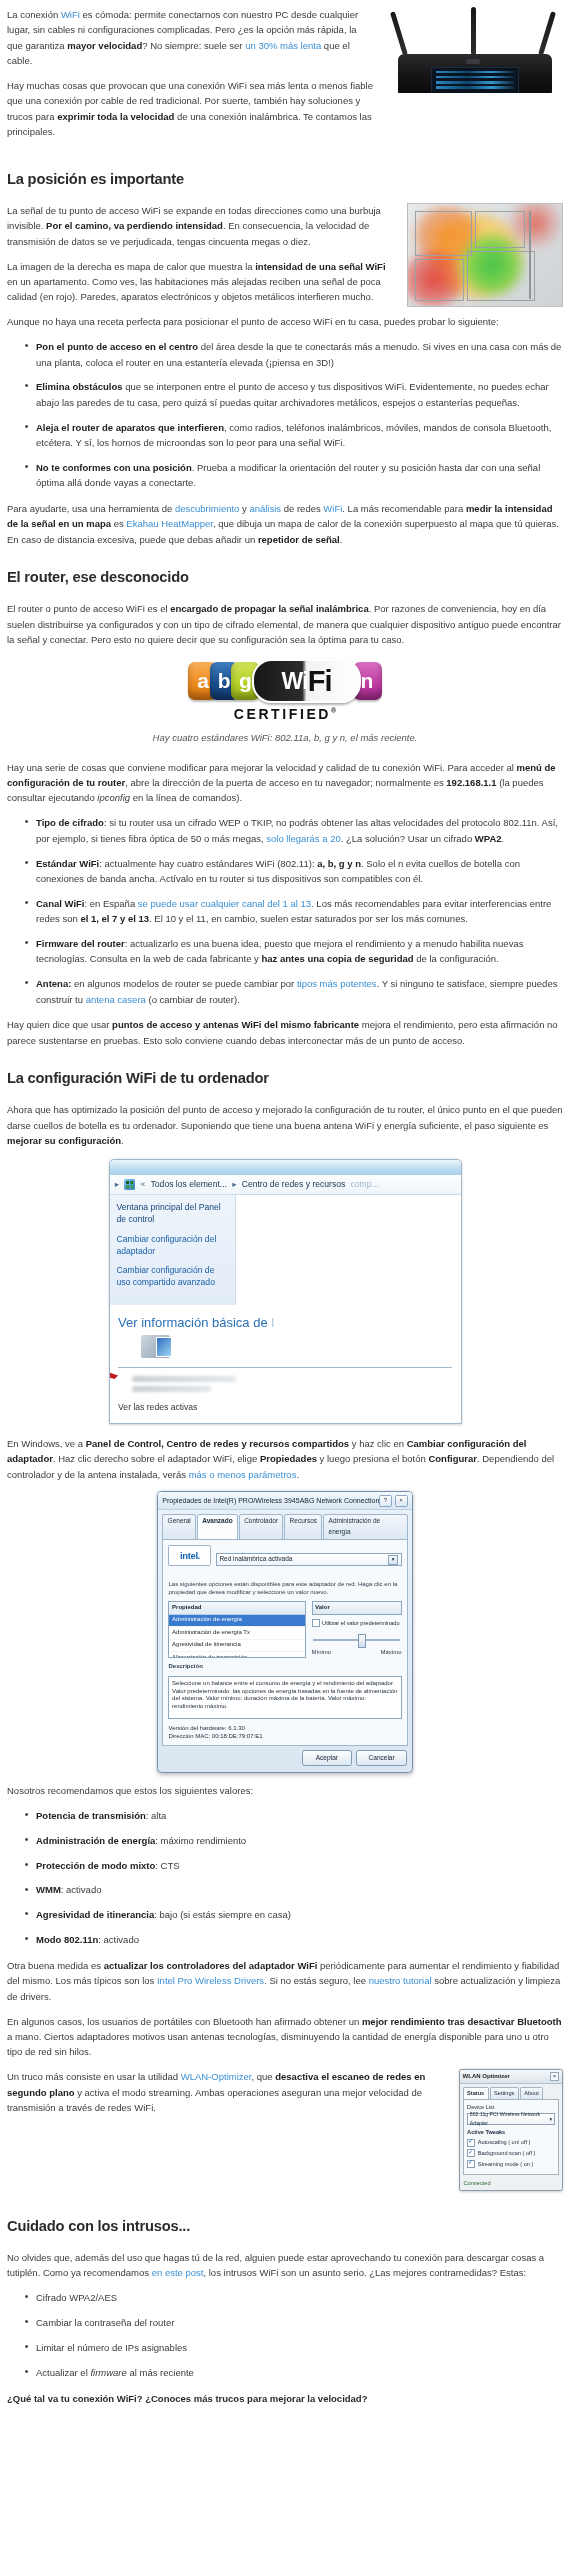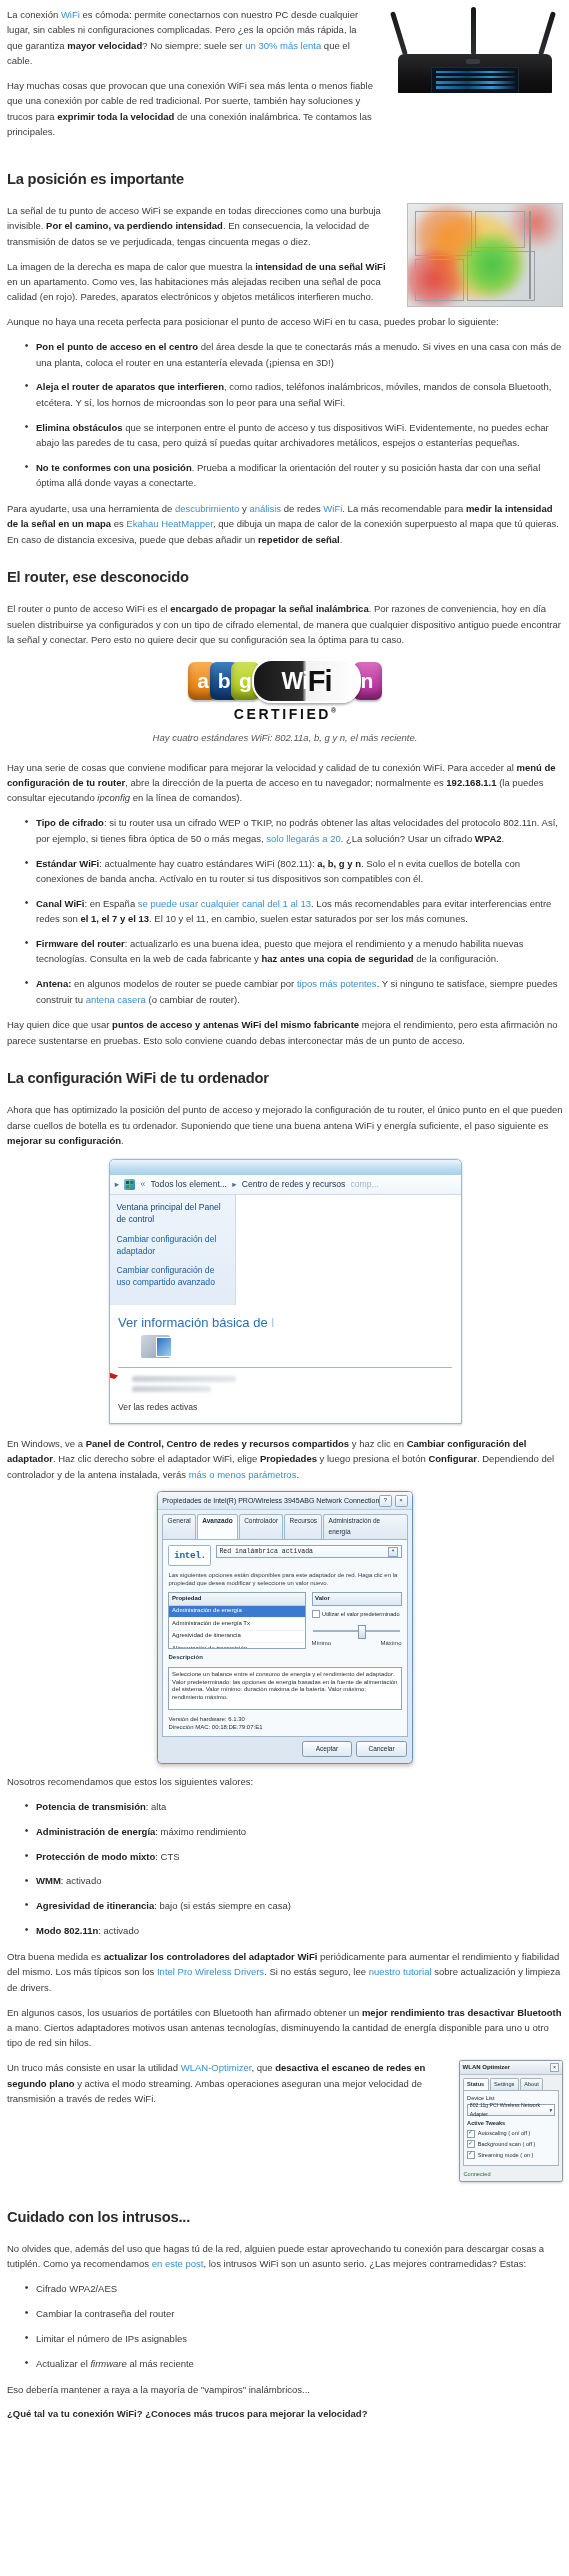--- a/index.html
+++ b/index.html
@@ -143,21 +143,21 @@
   .dlg-title{font-size:7px;color:#11212f;white-space:nowrap;overflow:hidden;}
   .dlg-btns{display:flex;gap:2.6px;}
   .dlg-btn{width:11.2px;height:9.5px;border:0.9px solid #8aa6c1;border-radius:1.7px;background:linear-gradient(180deg,#fdfefe,#dce8f3);text-align:center;line-height:8.6px;font-size:6px;color:#24384c;}
   .dlg-tabs{display:flex;gap:0.9px;padding:3.5px 4.3px 0 4.3px;}
   .tab{
     padding:1.7px 4.3px;font-size:6.5px;border:0.9px solid #9eb7cd;border-bottom:none;
     border-radius:2.6px 2.6px 0 0;background:linear-gradient(180deg,#f2f7fb,#dde8f2);color:#20303f;
   }
   .tab.on{background:#fbfdfe;font-weight:bold;}
   .dlg-panel{margin:0 4.3px 4.3px 4.3px;border:0.9px solid #9eb7cd;background:#f7fafd;padding:5.2px;}
-  .dlg-row{display:flex;align-items:flex-start;gap:4.3px;margin-bottom:6px;font-family:Liberation Mono, monospace;}
+  .dlg-row{display:flex;align-items:flex-end;gap:4.3px;margin-bottom:15px;}
   .intel-logo{
     width:41px;height:19px;border:0.9px solid #9ab4cc;border-radius:1.7px;
     background:#fff;color:#1866b0;font-weight:bold;font-size:9.5px;
     display:flex;align-items:center;justify-content:center;letter-spacing:-0.4px;
   }
   .dlg-sel{
     flex:1;height:11.2px;border:0.9px solid #8ba6bf;background:linear-gradient(180deg,#fff,#eef4f9);
     font-size:6.5px;display:flex;align-items:center;justify-content:space-between;padding:0 2.6px;color:#17202a;
   }
   .dlg-sel .cb{width:7.8px;height:7.8px;background:linear-gradient(180deg,#f6fafd,#d5e3ef);border:0.9px solid #8ba6bf;text-align:center;line-height:7px;font-size:5.2px;}
@@ -257,22 +257,22 @@
       <p>
         <span>La imagen de la derecha es mapa de calor que muestra la </span><b>intensidad de una señal WiFi</b><span> en un apartamento. Como ves, las habitaciones más alejadas reciben una señal de poca calidad (en rojo). Paredes, aparatos electrónicos y objetos metálicos interfieren mucho.</span>
       </p>
     </div>
   </div>
 
   <p>Aunque no haya una receta perfecta para posicionar el punto de acceso WiFi en tu casa, puedes probar lo siguiente:</p>
 
   <ul>
     <li><b>Pon el punto de acceso en el centro</b><span> del área desde la que te conectarás más a menudo. Si vives en una casa con más de una planta, coloca el router en una estantería elevada (¡piensa en 3D!)</span></li>
+    <li><b>Elimina obstáculos</b><span> que se interponen entre el punto de acceso y tus dispositivos WiFi. Evidentemente, no puedes echar abajo las paredes de tu casa, pero quizá sí puedas quitar archivadores metálicos, espejos o estanterías pequeñas.</span></li>
     <li><b>Aleja el router de aparatos que interfieren</b><span>, como radios, teléfonos inalámbricos, móviles, mandos de consola Bluetooth, etcétera. Y sí, los hornos de microondas son lo peor para una señal WiFi.</span></li>
-    <li><b>Elimina obstáculos</b><span> que se interponen entre el punto de acceso y tus dispositivos WiFi. Evidentemente, no puedes echar abajo las paredes de tu casa, pero quizá sí puedas quitar archivadores metálicos, espejos o estanterías pequeñas.</span></li>
     <li><b>No te conformes con una posición</b><span>. Prueba a modificar la orientación del router y su posición hasta dar con una señal óptima allá donde vayas a conectarte.</span></li>
   </ul>
 
   <p>
     <span>Para ayudarte, usa una herramienta de </span><span class="lnk">descubrimiento</span><span> y </span><span class="lnk">análisis</span><span> de redes </span><span class="lnk">WiFi</span><span>. La más recomendable para </span><b>medir la intensidad de la señal en un mapa</b><span> es </span><span class="lnk">Ekahau HeatMapper</span><span>, que dibuja un mapa de calor de la conexión superpuesto al mapa que tú quieras. En caso de distancia excesiva, puede que debas añadir un </span><b>repetidor de señal</b><span>.</span>
   </p>
 
   <h2>El router, ese desconocido</h2>
 
   <p>
@@ -492,19 +492,18 @@
     <span>No olvides que, además del uso que hagas tú de la red, alguien puede estar aprovechando tu conexión para descargar cosas a tutiplén. Como ya recomendamos </span><span class="lnk">en este post</span><span>, los intrusos WiFi son un asunto serio. ¿Las mejores contramedidas? Estas:</span>
   </p>
 
   <ul>
     <li><span>Cifrado WPA2/AES</span></li>
     <li><span>Cambiar la contraseña del router</span></li>
     <li><span>Limitar el número de IPs asignables</span></li>
     <li><span>Actualizar el </span><i>firmware</i><span> al más reciente</span></li>
   </ul>
 
-  <p>Eso debería mantener a raya a la mayoría de "vampiros" inalámbricos...</p>
   <p style="font-weight:bold;color:#2b2b2b;">¿Qué tal va tu conexión WiFi? ¿Conoces más trucos para mejorar la velocidad?</p>
 
   <div class="bottom-pad"></div>
  </div>
 </div>
 
 
 </body></html>

